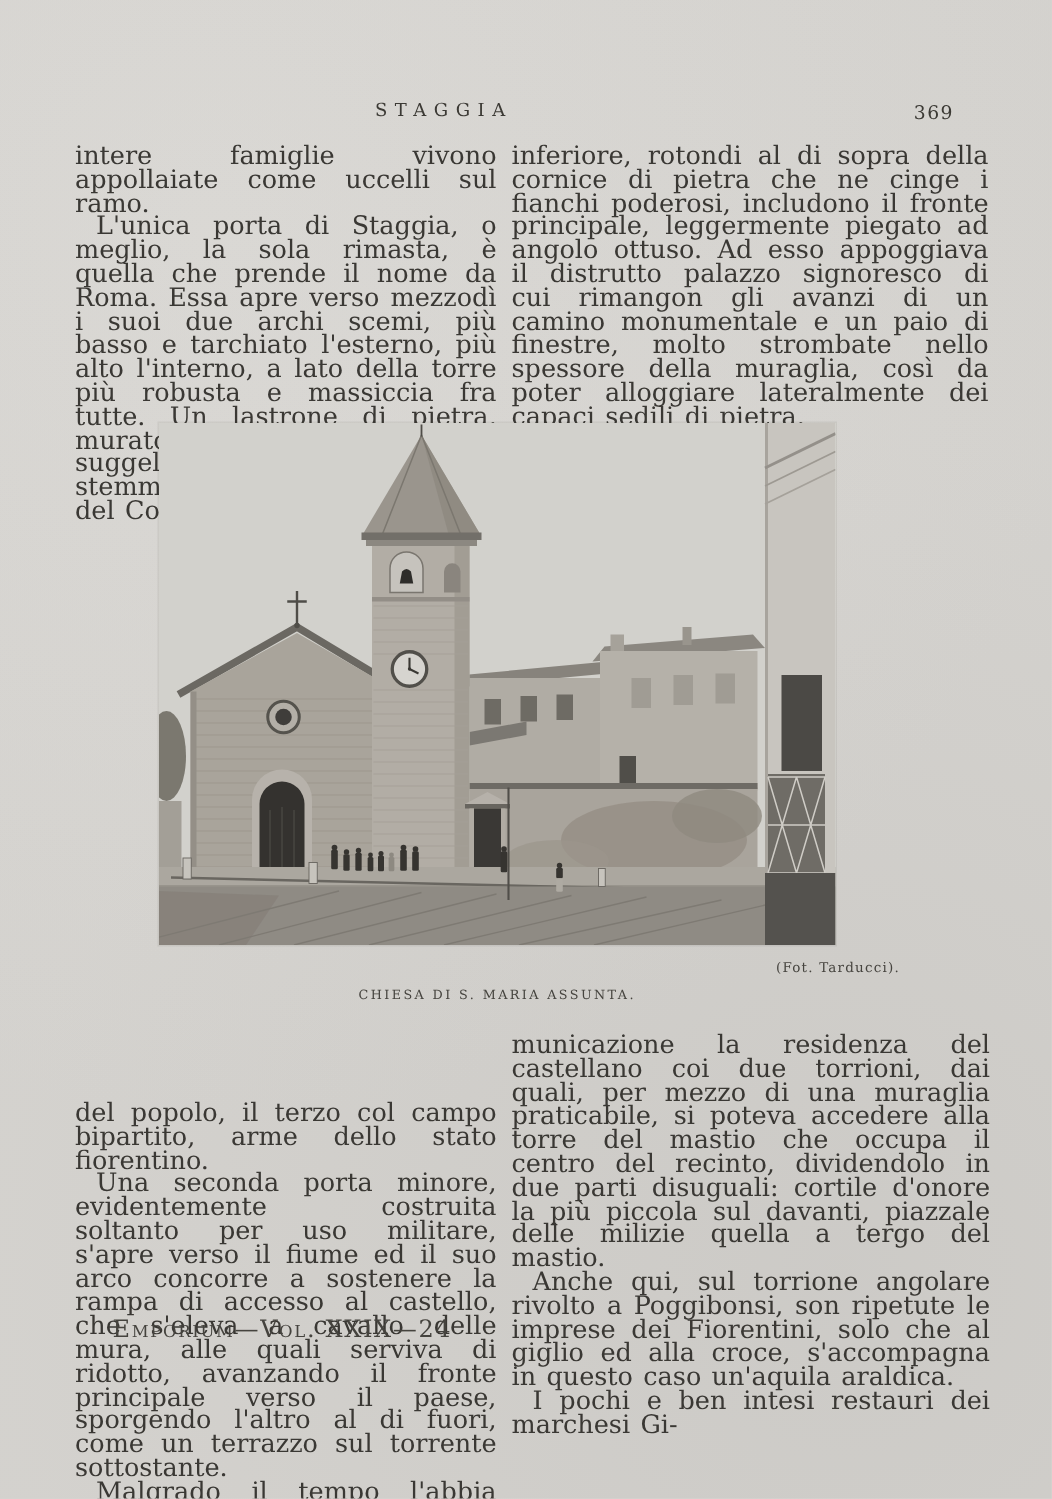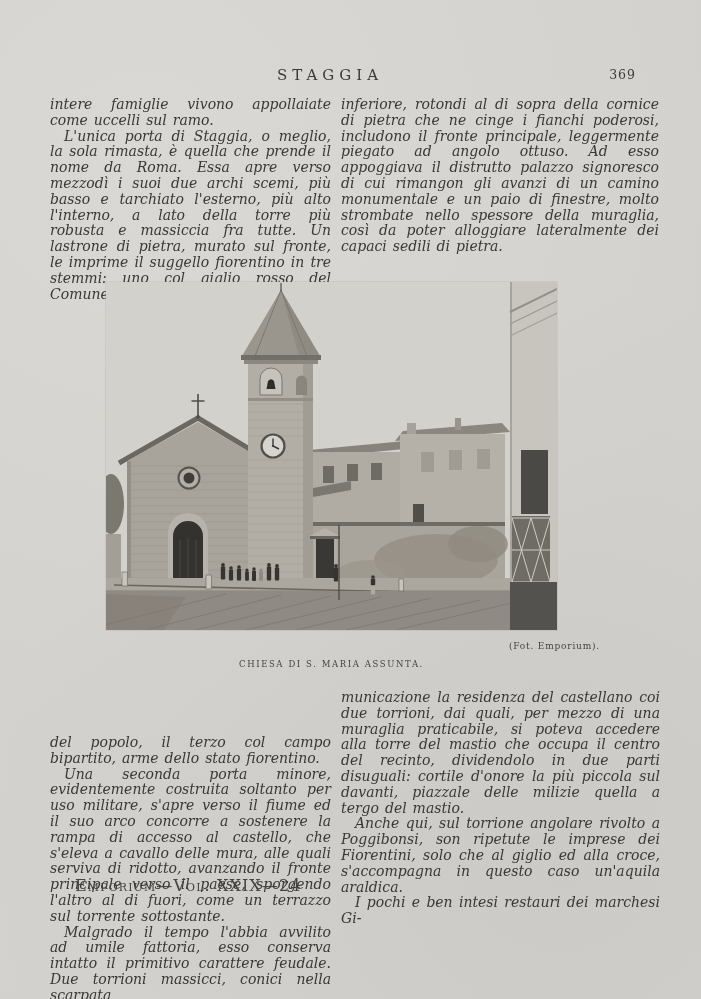--- a/index.html
+++ b/index.html
@@ -9,36 +9,35 @@
     background-image:
       radial-gradient(circle at 20% 15%, rgba(255,255,255,0.05), rgba(0,0,0,0.02) 60%),
       radial-gradient(circle at 80% 85%, rgba(0,0,0,0.03), rgba(255,255,255,0.02) 55%);
     font-family:"DejaVu Serif", serif;
     color:#3a3834;
     position:relative;
     overflow:hidden;
   }
   .running-title{
     position:absolute;top:66px;left:250px;width:160px;
-    text-align:center;font-size:15px;letter-spacing:5px;color:#3c3a35;
+    font-size:12px;letter-spacing:5px;color:#3c3a35;
   }
   .page-number{
     position:absolute;top:67px;left:596px;width:40px;
     font-size:12.5px;letter-spacing:1px;color:#3c3a35;text-align:right;
   }
   .text-col{position:absolute;}
   .col-tl{left:50px;top:97px;width:281px;}
   .col-tr{left:341px;top:97px;width:318px;}
   .col-bl{left:50px;top:690px;width:281px;margin-top:45px;}
   .col-br{left:341px;top:690px;width:319px;}
   .text-col p{
-    margin:0;font-size:14px;line-height:15.8px;
+    margin:0;font-size:17px;line-height:15.8px;
     text-align:justify;text-justify:inter-word;
     word-spacing:1.5px;
-    font-style:italic;
   }
   .text-col p.indent{text-indent:14px;}
   .photo-wrap{
     position:absolute;left:106px;top:282px;width:451px;height:348px;
     box-shadow:0 0 0 1px rgba(60,58,52,0.08);
   }
   .caption-row{
     position:absolute;left:106px;top:641px;width:494px;height:14px;
     font-size:8.5px;color:#46443f;
   }
@@ -206,21 +205,21 @@
         <rect x="227.8" y="285.5" width="4.4" height="14" rx="1"></rect>
       <circle cx="267" cy="295" r="1.8"></circle>
         <rect x="264.8" y="296.5" width="4.4" height="7" rx="1"></rect>
       <rect x="264.8" y="303.5" width="4.4" height="9" rx="1" fill="#aeaaa2"></rect>
     </g>
   </svg>
 </div>
 
 <div class="caption-row">
   <span class="caption-main">CHIESA DI S. MARIA ASSUNTA.</span>
-  <span class="caption-credit">(Fot. Emporium).</span>
+  <span class="caption-credit">(Fot. Tarducci).</span>
 </div>
 
 <div class="text-col col-bl">
   <p>del popolo, il terzo col campo bipartito, arme dello stato fiorentino.</p>
   <p class="indent">Una seconda porta minore, evidentemente costruita soltanto per uso militare, s'apre verso il fiume ed il suo arco concorre a sostenere la rampa di accesso al castello, che s'eleva a cavallo delle mura, alle quali serviva di ridotto, avanzando il fronte principale verso il paese, sporgendo l'altro al di fuori, come un terrazzo sul torrente sottostante.</p>
   <p class="indent">Malgrado il tempo l'abbia avvilito ad umile fattoria, esso conserva intatto il primitivo carattere feudale. Due torrioni massicci, conici nella scarpata</p>
 </div>
 
 <div class="text-col col-br">
   <p>municazione la residenza del castellano coi due torrioni, dai quali, per mezzo di una muraglia praticabile, si poteva accedere alla torre del mastio che occupa il centro del recinto, dividendolo in due parti disuguali: cortile d'onore la più piccola sul davanti, piazzale delle milizie quella a tergo del mastio.</p>

